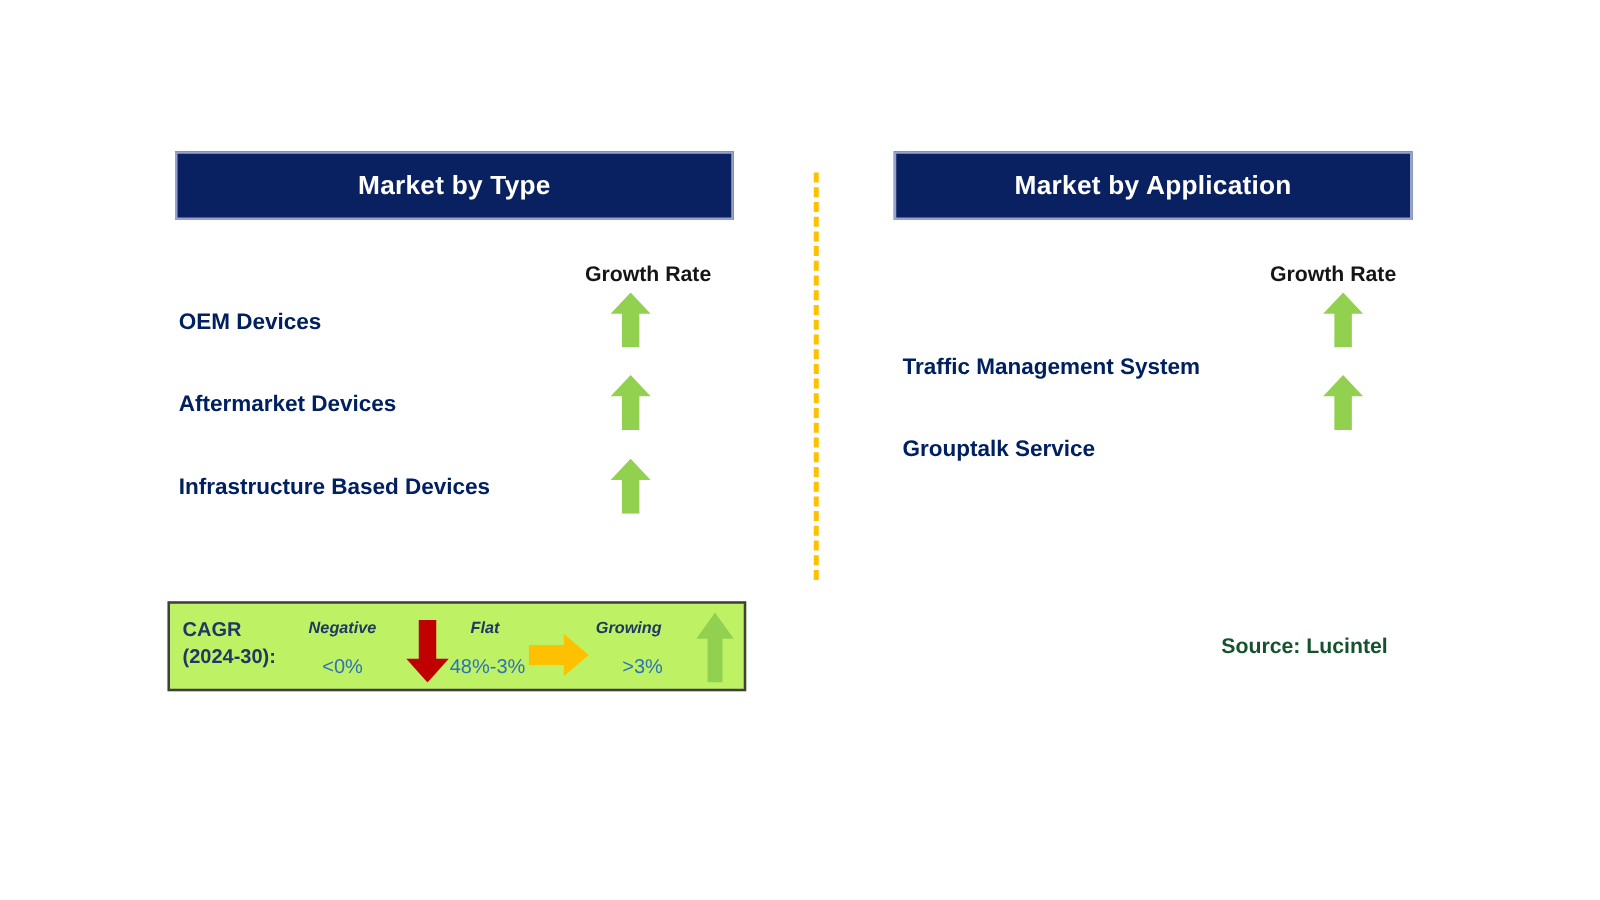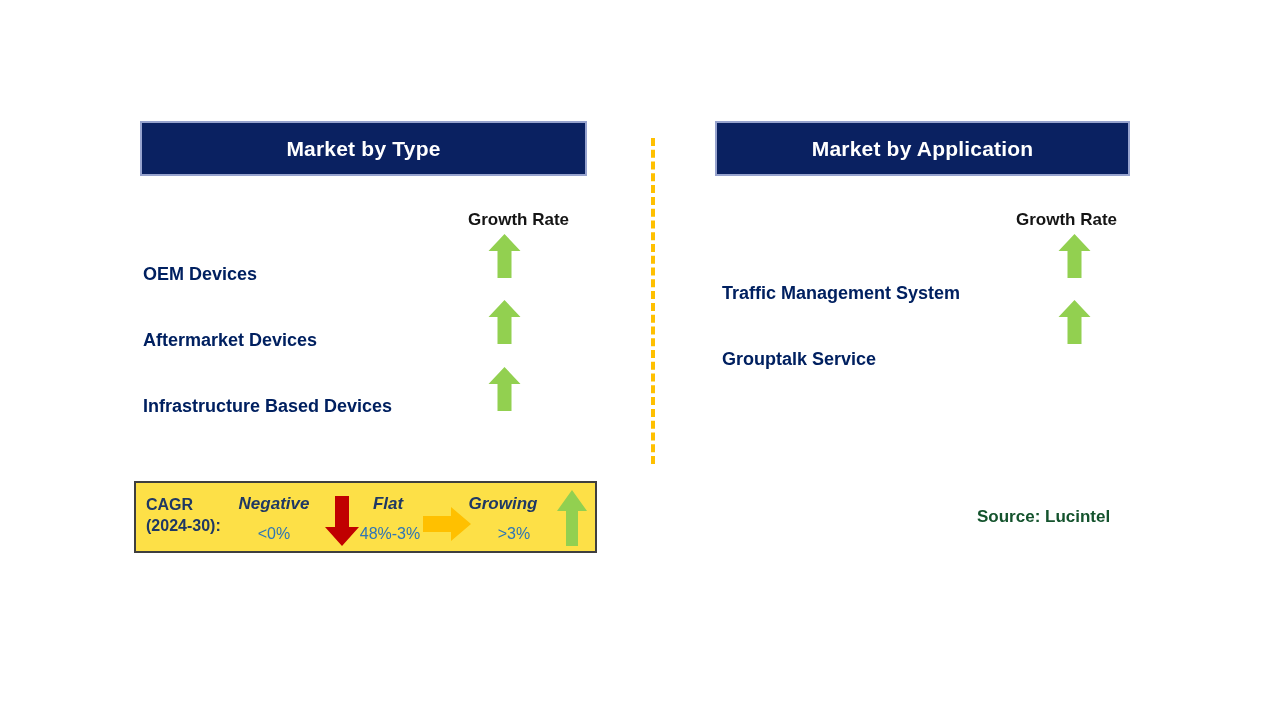--- a/index.html
+++ b/index.html
@@ -21,36 +21,36 @@
   }
   .growth-rate-left{left:449px;}
   .growth-rate-right{left:997px;}
   .seg-label{
     position:absolute;height:26px;line-height:26px;white-space:nowrap;overflow:hidden;
     color:#002060;font-size:18px;font-weight:bold;
   }
   .seg-arrow{position:absolute;width:33px;height:44px;}
   .l-row1{top:244px;} .l-row2{top:310px;} .l-row3{top:376px;}
   .a-row1{top:234px;} .a-row2{top:300px;} .a-row3{top:367px;}
-  .left-label{left:143px;max-width:288px;margin-top:17px;}
+  .left-label{left:143px;max-width:288px;}
   .right-label{left:722px;margin-top:36px;}
   .clip-right1{max-width:263px;}
   .left-arrow{left:488px;}
   .right-arrow{left:1058px;}
   .divider{
     position:absolute;left:651px;top:138px;height:326px;width:0;
     border-left:4px dashed #FFC000;
   }
   .legend{
     position:absolute;left:134px;top:481px;width:463px;height:72px;
-    background:#fde047;border:2px solid #3F3F3F;box-sizing:border-box;
+    background:#bef264;border:2px solid #3F3F3F;box-sizing:border-box;
   }
   .legend .abs{position:absolute;white-space:nowrap;}
   .cagr{left:10px;top:11px;color:#1F3864;font-size:16px;font-weight:bold;line-height:21px;}
-  .lg-name{color:#1F3864;font-size:17px;font-weight:bold;font-style:italic;transform:translateX(-50%);}
+  .lg-name{color:#1F3864;font-size:13px;font-weight:bold;font-style:italic;transform:translateX(-50%);}
   .lg-range{color:#2E75B6;font-size:16px;transform:translateX(-50%);}
   .n-name{left:138px;top:11px;} .n-range{left:138px;top:42px;}
   .f-name{left:252px;top:11px;} .f-range{left:254px;top:42px;}
   .g-name{left:367px;top:11px;} .g-range{left:378px;top:42px;}
   .lg-arrow-down{left:189px;top:13px;width:34px;height:50px;}
   .lg-arrow-right{left:287px;top:24px;width:48px;height:34px;}
   .lg-arrow-up{left:421px;top:7px;width:30px;height:56px;}
   .source{
     position:absolute;left:977px;top:507px;
     color:#14532d;font-size:17px;font-weight:bold;white-space:nowrap;

